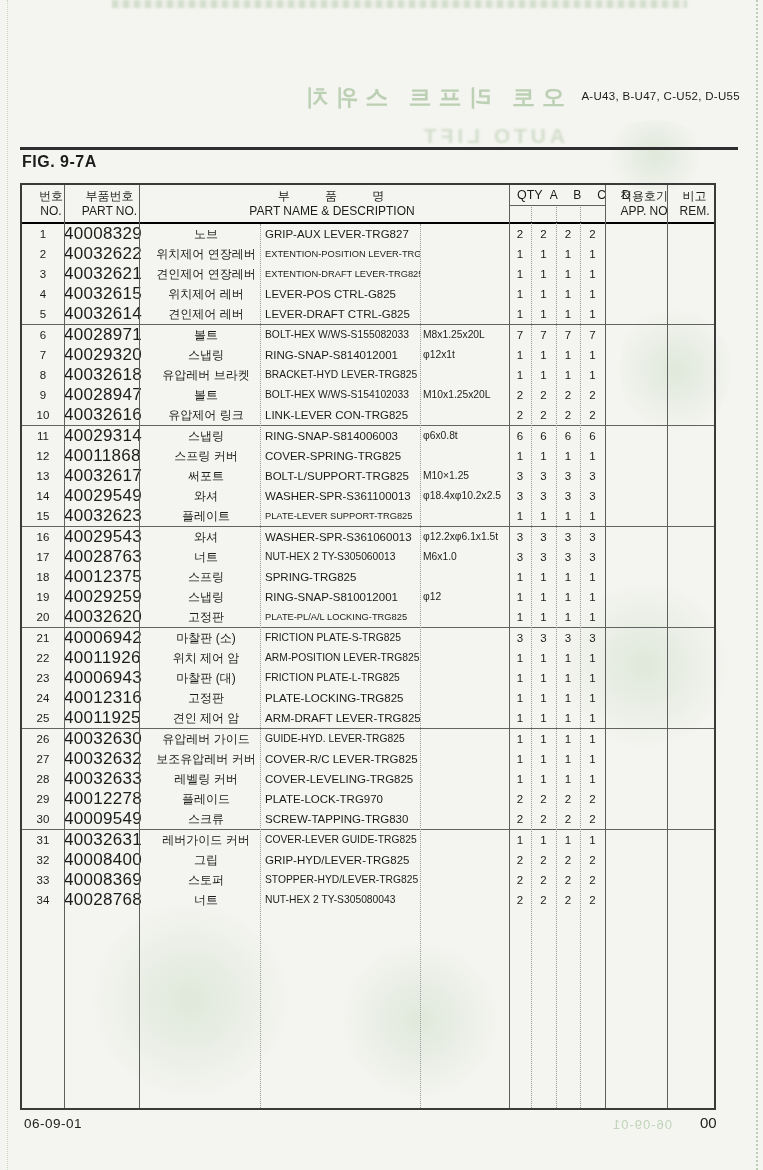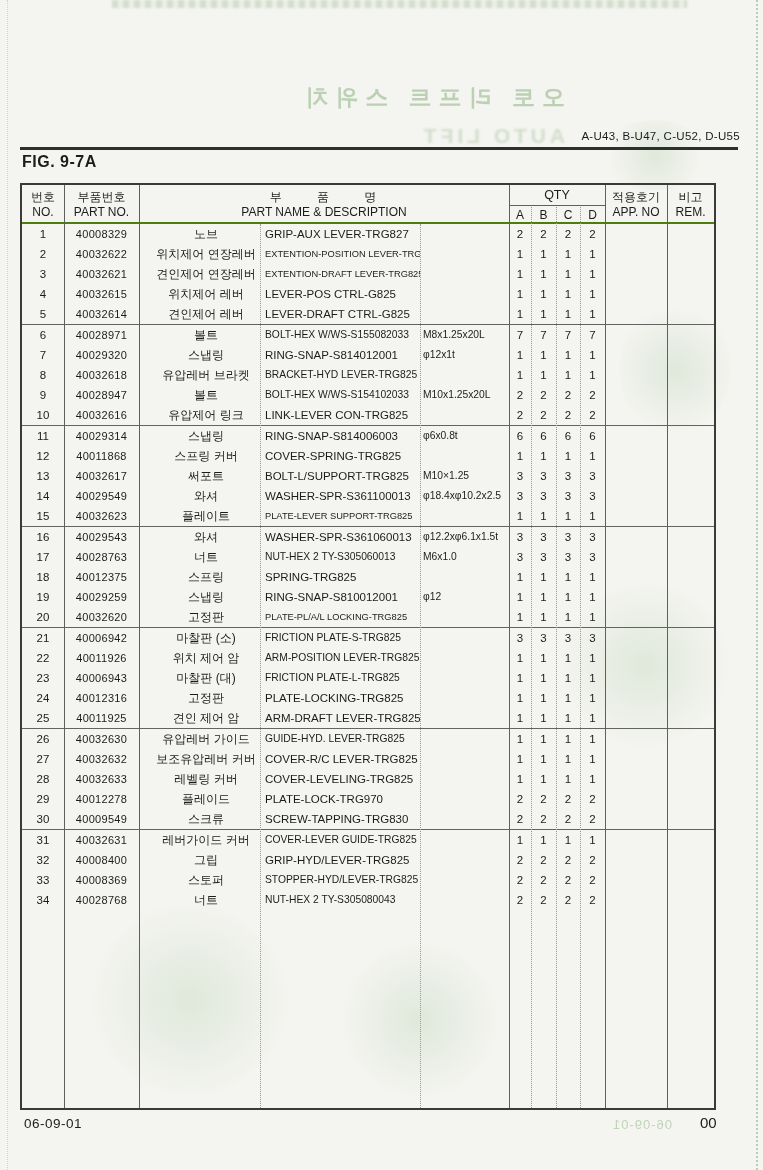--- a/index.html
+++ b/index.html
@@ -24,59 +24,59 @@
   }
   #ghost-line-kr{left:325px;top:82px;width:240px;font-size:23px;font-weight:bold;letter-spacing:7px;white-space:nowrap;filter:blur(.6px);}
   #ghost-line-en{left:325px;top:124px;width:240px;font-size:21px;font-weight:bold;letter-spacing:4px;white-space:nowrap;opacity:.8;filter:blur(.8px);color:rgba(150,185,140,.45);}
   #ghost-date{left:612px;top:1117px;font-size:13px;letter-spacing:1px;filter:blur(.5px);color:rgba(150,185,140,.55);}
   .ghost-blob{position:absolute;border-radius:50%;pointer-events:none;
     background:radial-gradient(circle,rgba(150,190,140,.22) 0%,rgba(150,190,140,0) 70%);}
   #edge-dots-right{position:absolute;right:5px;top:0;bottom:0;width:0;border-left:2px dotted rgba(140,175,130,.55);}
   #edge-dots-left{position:absolute;left:7px;top:0;bottom:0;width:0;border-left:1px dotted rgba(140,175,130,.4);}
   
   #title-kr{position:absolute;left:22px;top:78px;font-size:28px;font-weight:600;letter-spacing:2px;}
-  #app-codes{position:absolute;right:23px;top:90px;font-size:11.5px;letter-spacing:.3px;margin-top:40px;}
+  #app-codes{position:absolute;right:23px;top:90px;font-size:11.5px;letter-spacing:.3px;}
   #title-en{position:absolute;left:21px;top:110px;font-size:27px;font-weight:bold;letter-spacing:.5px;color:#222;}
   #title-rule{position:absolute;left:20px;top:147px;width:718px;height:2.5px;background:#2e2e2e;}
   #fig-label{position:absolute;left:22px;top:153px;font-size:16px;font-weight:bold;letter-spacing:.5px;}
   
   #parts-table{
     position:absolute;left:20px;top:183px;width:696px;height:927px;
     border:2px solid #3a3a3a;box-sizing:border-box;background:transparent;
   }
   
   .vline{position:absolute;top:0;bottom:0;width:0;border-left:1px solid #5f5f5f;}
   .vline.dot{border-left:1px dotted #9a9a9a;}
   .vline.from-header{top:39px;}
   .vline.from-qty{top:20px;}
   #qty-midline{position:absolute;left:487px;top:20px;width:96px;height:0;border-top:1px solid #5f5f5f;}
   
   #thead{
     position:absolute;left:0;top:0;width:100%;height:39px;box-sizing:border-box;
-    border-bottom:2px solid #4d7c0f;
-    display:grid;grid-template-columns:42px 75px 370px 96px 62px auto;
+    border-bottom:2px solid #000000;
+    display:grid;grid-template-columns:42px 75px 370px 96px 62px auto;padding-left:8px;
   }
   .hcell{display:flex;flex-direction:column;align-items:center;justify-content:center;line-height:1.25;}
   .hcell .kr{font-size:12px;}
   .hcell .en{font-size:12px;}
   .hname .kr{letter-spacing:2px;word-spacing:28px;}
-  .hqty{display:flex;flex-direction:column;}
+  .hqty{display:flex;flex-direction:row;}
   .hqty .qty-top{height:20px;display:flex;align-items:center;justify-content:center;font-size:12.5px;}
   .hqty .qty-bottom{height:19px;display:grid;grid-template-columns:22px 25px 24px 25px;}
   .hqty .qty-bottom span{display:flex;align-items:center;justify-content:center;font-size:12px;}
   
   #tbody{position:absolute;left:0;top:39px;width:100%;}
   .trow{
     display:grid;height:20px;line-height:20px;
     grid-template-columns:42px 75px 121px 160px 89px 22px 25px 24px 25px 62px auto;
     font-size:11.5px;white-space:nowrap;
   }
   .trow.group-end{border-bottom:1px solid #636363;}
   .c-no,.c-qty{text-align:center;}
-  .c-part{text-align:center;letter-spacing:.3px;font-size:11px;}
+  .c-part{text-align:center;letter-spacing:.3px;font-size:17px;}
   .c-kr{padding-left:13px;font-size:12px;overflow:hidden;text-align:center;}
   .c-en{padding-left:5px;font-size:11.5px;overflow:hidden;}
   .c-en.sz-m{font-size:10.3px;}
   .c-en.sz-s{font-size:9.3px;}
   .c-spec{padding-left:3px;font-size:10.3px;overflow:hidden;}
   
   #footer-left{position:absolute;left:24px;top:1116px;font-size:13.5px;letter-spacing:.5px;}
   #footer-right{position:absolute;left:700px;top:1114px;font-size:15px;}
 </style>
 </head>

